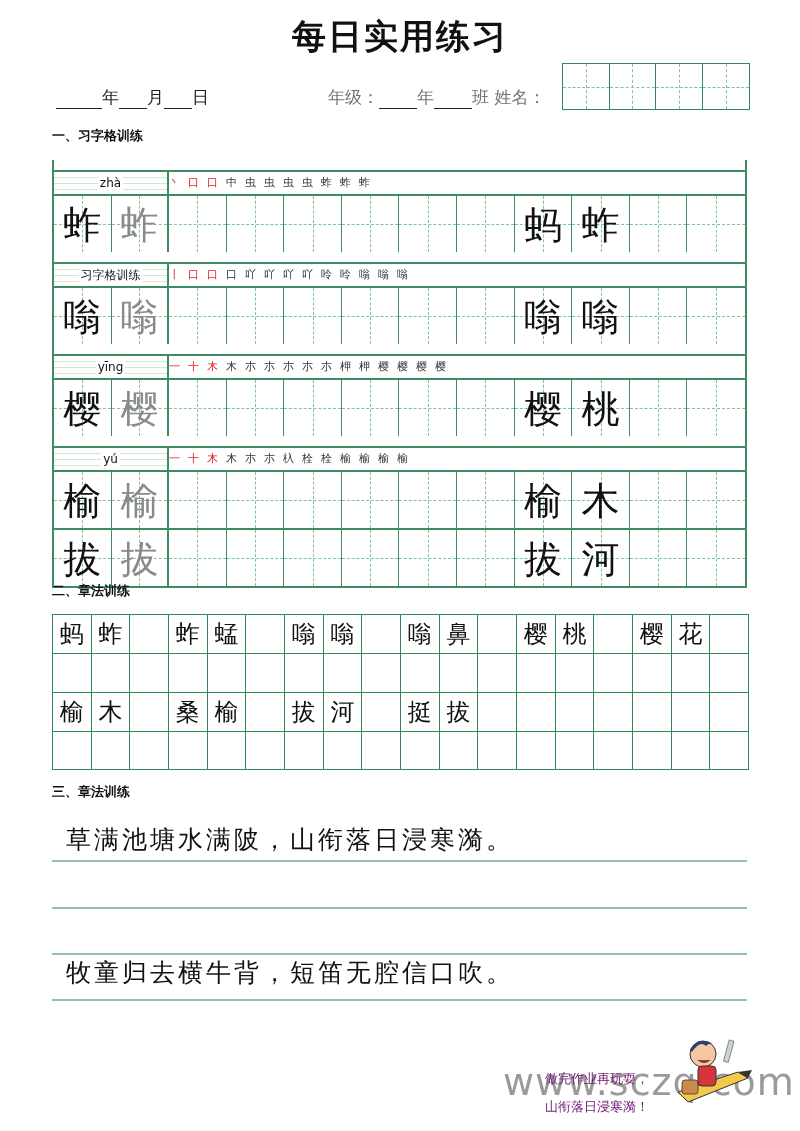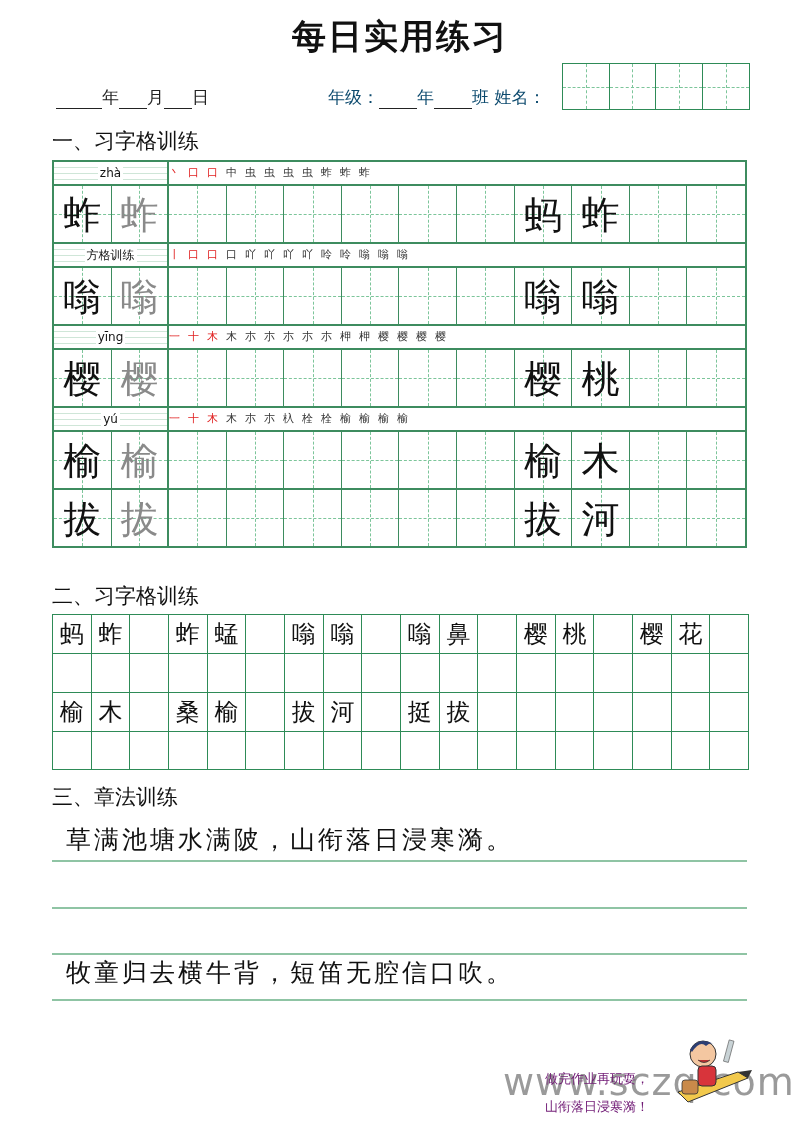--- a/index.html
+++ b/index.html
@@ -5,34 +5,34 @@
   * { box-sizing: border-box; margin: 0; padding: 0; }
   html, body { width: 800px; height: 1131px; background: #ffffff; overflow: hidden; }
   body { position: relative; font-family: "DejaVu Sans", sans-serif; color: #111; }
 
   .title { position: absolute; left: 0; top: 14px; width: 800px; text-align: center;
            font-size: 34px; font-weight: bold; letter-spacing: 2px; }
 
   .info-row { position: absolute; top: 86px; left: 56px; font-size: 17px; color: #222; }
   .info-row span { display: inline-block; }
   .blank { display: inline-block; border-bottom: 1px solid #222; height: 16px; vertical-align: bottom; }
-  .info-right { position: absolute; top: 86px; left: 328px; font-size: 17px; color: #0c4a6e; }
+  .info-right { position: absolute; top: 86px; left: 328px; font-size: 17px; color: #737373; }
 
   .name-grid { position: absolute; left: 562px; top: 63px; width: 188px; height: 47px;
                display: grid; grid-template-columns: repeat(4, 1fr); border: 1px solid #2e8b57; }
   .name-cell { border-right: 1px solid #2e8b57; position: relative; }
   .name-cell:last-child { border-right: none; }
   .name-cell::before { content: ""; position: absolute; left: 50%; top: 0; bottom: 0; border-left: 1px dashed #7cc59a; }
   .name-cell::after { content: ""; position: absolute; top: 50%; left: 0; right: 0; border-top: 1px dashed #7cc59a; }
 
-  .section-title { position: absolute; left: 52px; font-size: 21px; font-weight: normal; }
+  .section-title { position: absolute; left: 52px; font-size: 13px; font-weight: bold; }
 
   
   .practice { position: absolute; left: 52px; width: 695px; border-left: 2px solid #3d8c5f; border-right: 2px solid #3d8c5f; }
-  .py-row { height: 24px; border-top: 2px solid #3d8c5f; display: flex; }
+  .py-row { height: 24px; border-top: 2px solid #3d8c5f; display: flex; margin-top: 10px; }
   .py-label { width: 115px; border-right: 2px solid #3d8c5f; position: relative; text-align: center;
               font-size: 12px; line-height: 22px; color: #111;
               background: repeating-linear-gradient(to bottom, #fff 0, #fff 5px, #cfe6d8 5px, #cfe6d8 6px); }
   .py-label span { background: #fff; padding: 0 2px; position: relative; }
   .strokes { flex: 1; font-size: 11px; line-height: 22px; padding-left: 0; letter-spacing: 5px; color: #333; white-space: nowrap; overflow: hidden; }
   .strokes .s { display: inline-block; margin-right: 3px; }
   .strokes .s.red { color: #e02020; }
   .char-row { height: 58px; border-top: 2px solid #3d8c5f; display: flex; }
   .cell { width: 57.9px; height: 100%; position: relative; border-right: 1px solid #3d8c5f; }
   .cell:last-child { border-right: none; }
@@ -105,21 +105,21 @@
       <div class="cell">
         <div class="ch">蚂</div>
       </div>
       <div class="cell">
         <div class="ch">蚱</div>
       </div>
       <div class="cell"></div>
       <div class="cell"></div>
     </div>
     <div class="py-row">
-      <div class="py-label"><span>方格训练</span></div>
+      <div class="py-label"><span>习字格训练</span></div>
       <div class="strokes"><span class="s red">丨</span><span class="s red">口</span><span class="s red">口</span><span class="s">口</span><span class="s">吖</span><span class="s">吖</span><span class="s">吖</span><span class="s">吖</span><span class="s">呤</span><span class="s">呤</span><span class="s">嗡</span><span class="s">嗡</span><span class="s">嗡</span></div>
     </div>
     <div class="char-row">
       <div class="cell">
         <div class="ch">嗡</div>
       </div>
       <div class="cell thick">
         <div class="ch grey">嗡</div>
       </div>
       <div class="cell"></div>
@@ -207,21 +207,21 @@
       </div>
       <div class="cell">
         <div class="ch">河</div>
       </div>
       <div class="cell"></div>
       <div class="cell"></div>
     </div>
     <div class="practice-bottom"></div>
   </div>
 
-<div class="section-title" style="top:582px">二、习字格训练</div>
+<div class="section-title" style="top:582px">二、章法训练</div>
 
 <div class="square-grid" id="squares">
     <div class="sq">蚂</div>
     <div class="sq">蚱</div>
     <div class="sq"></div>
     <div class="sq">蚱</div>
     <div class="sq">蜢</div>
     <div class="sq"></div>
     <div class="sq">嗡</div>
     <div class="sq">嗡</div>

